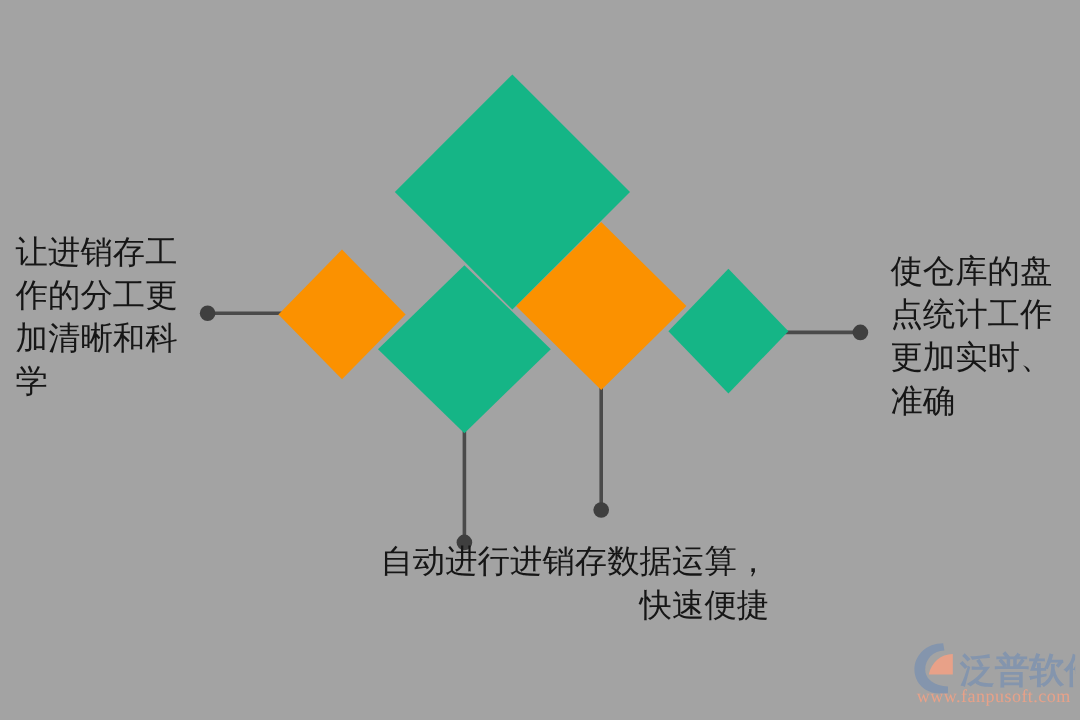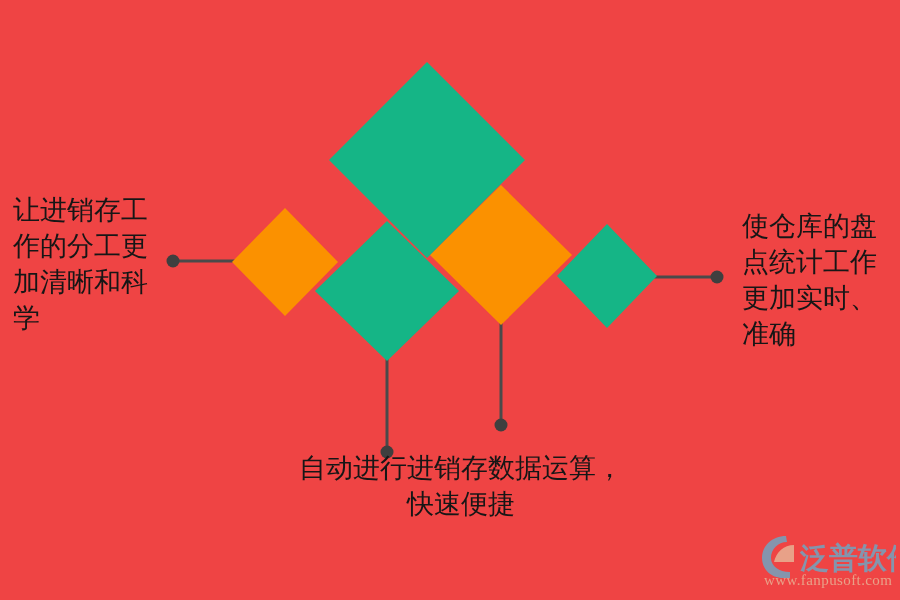--- a/index.html
+++ b/index.html
@@ -10,21 +10,21 @@
     width: 900px;
     height: 600px;
     background: #ffffff;
     font-family: "Liberation Sans", "DejaVu Sans", sans-serif;
     overflow: hidden;
   }
   #canvas {
     position: relative;
     width: 900px;
     height: 600px;
-    background: #ef4444;
+    background: #a3a3a3;
   }
   #diagram-svg {
     position: absolute;
     left: 0;
     top: 0;
     width: 900px;
     height: 600px;
   }
   .callout {
     position: absolute;
@@ -44,21 +44,21 @@
   #callout-right {
     left: 742px;
     top: 208px;
     width: 160px;
     text-align: left;
   }
   #callout-bottom {
     left: 281px;
     top: 450px;
     width: 360px;
-    text-align: center;
+    text-align: right;
   }
   #watermark {
     position: absolute;
     left: 756px;
     top: 528px;
     width: 140px;
     height: 62px;
   }
   #watermark svg {
     display: block;

